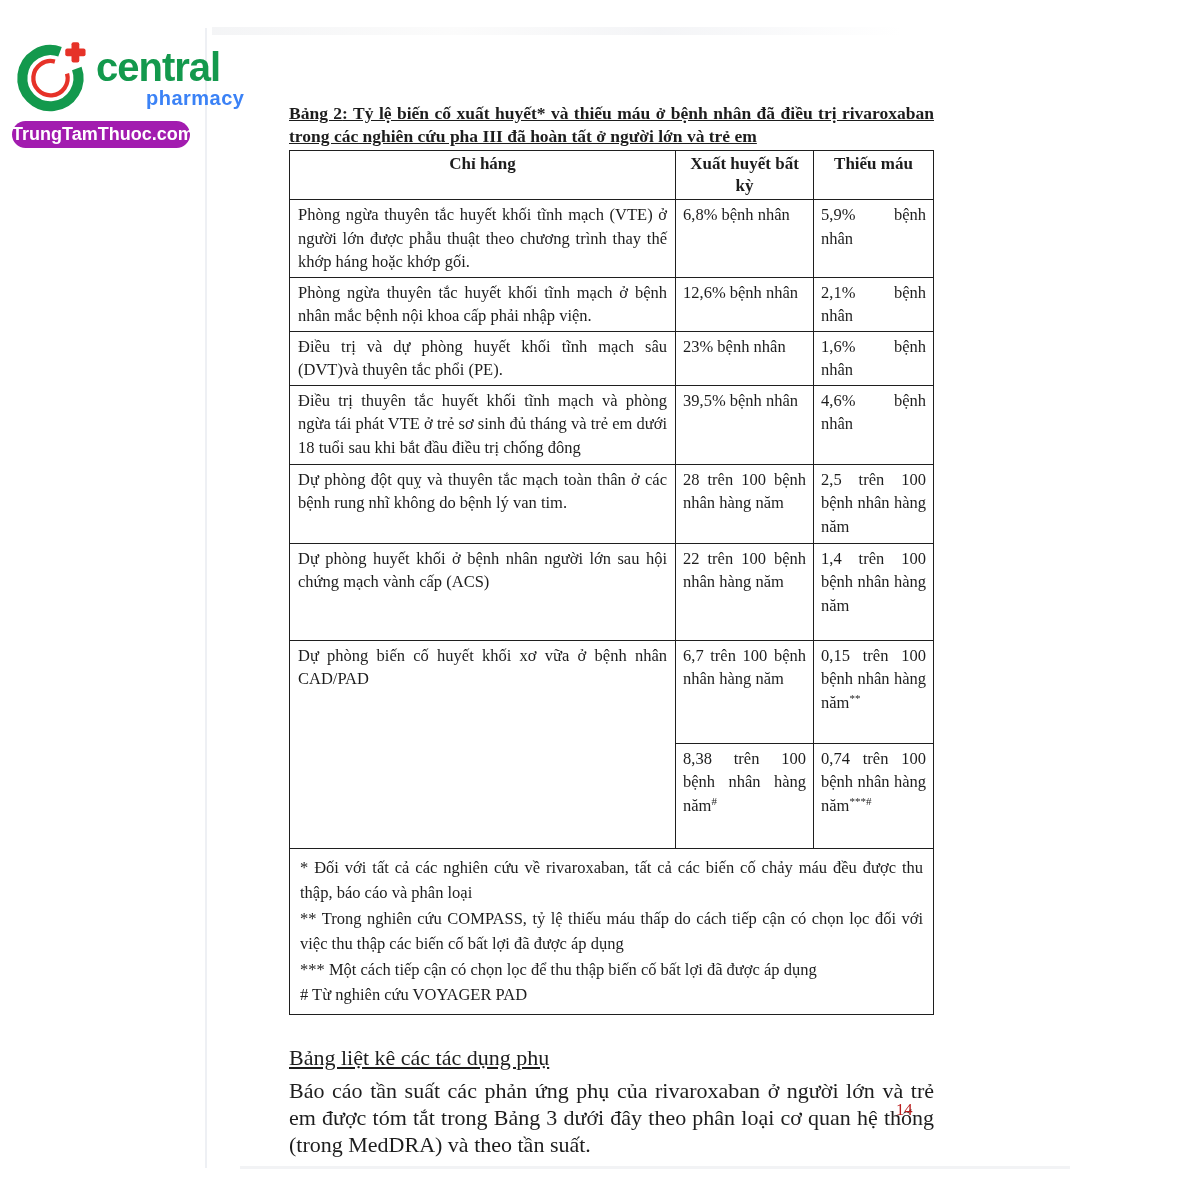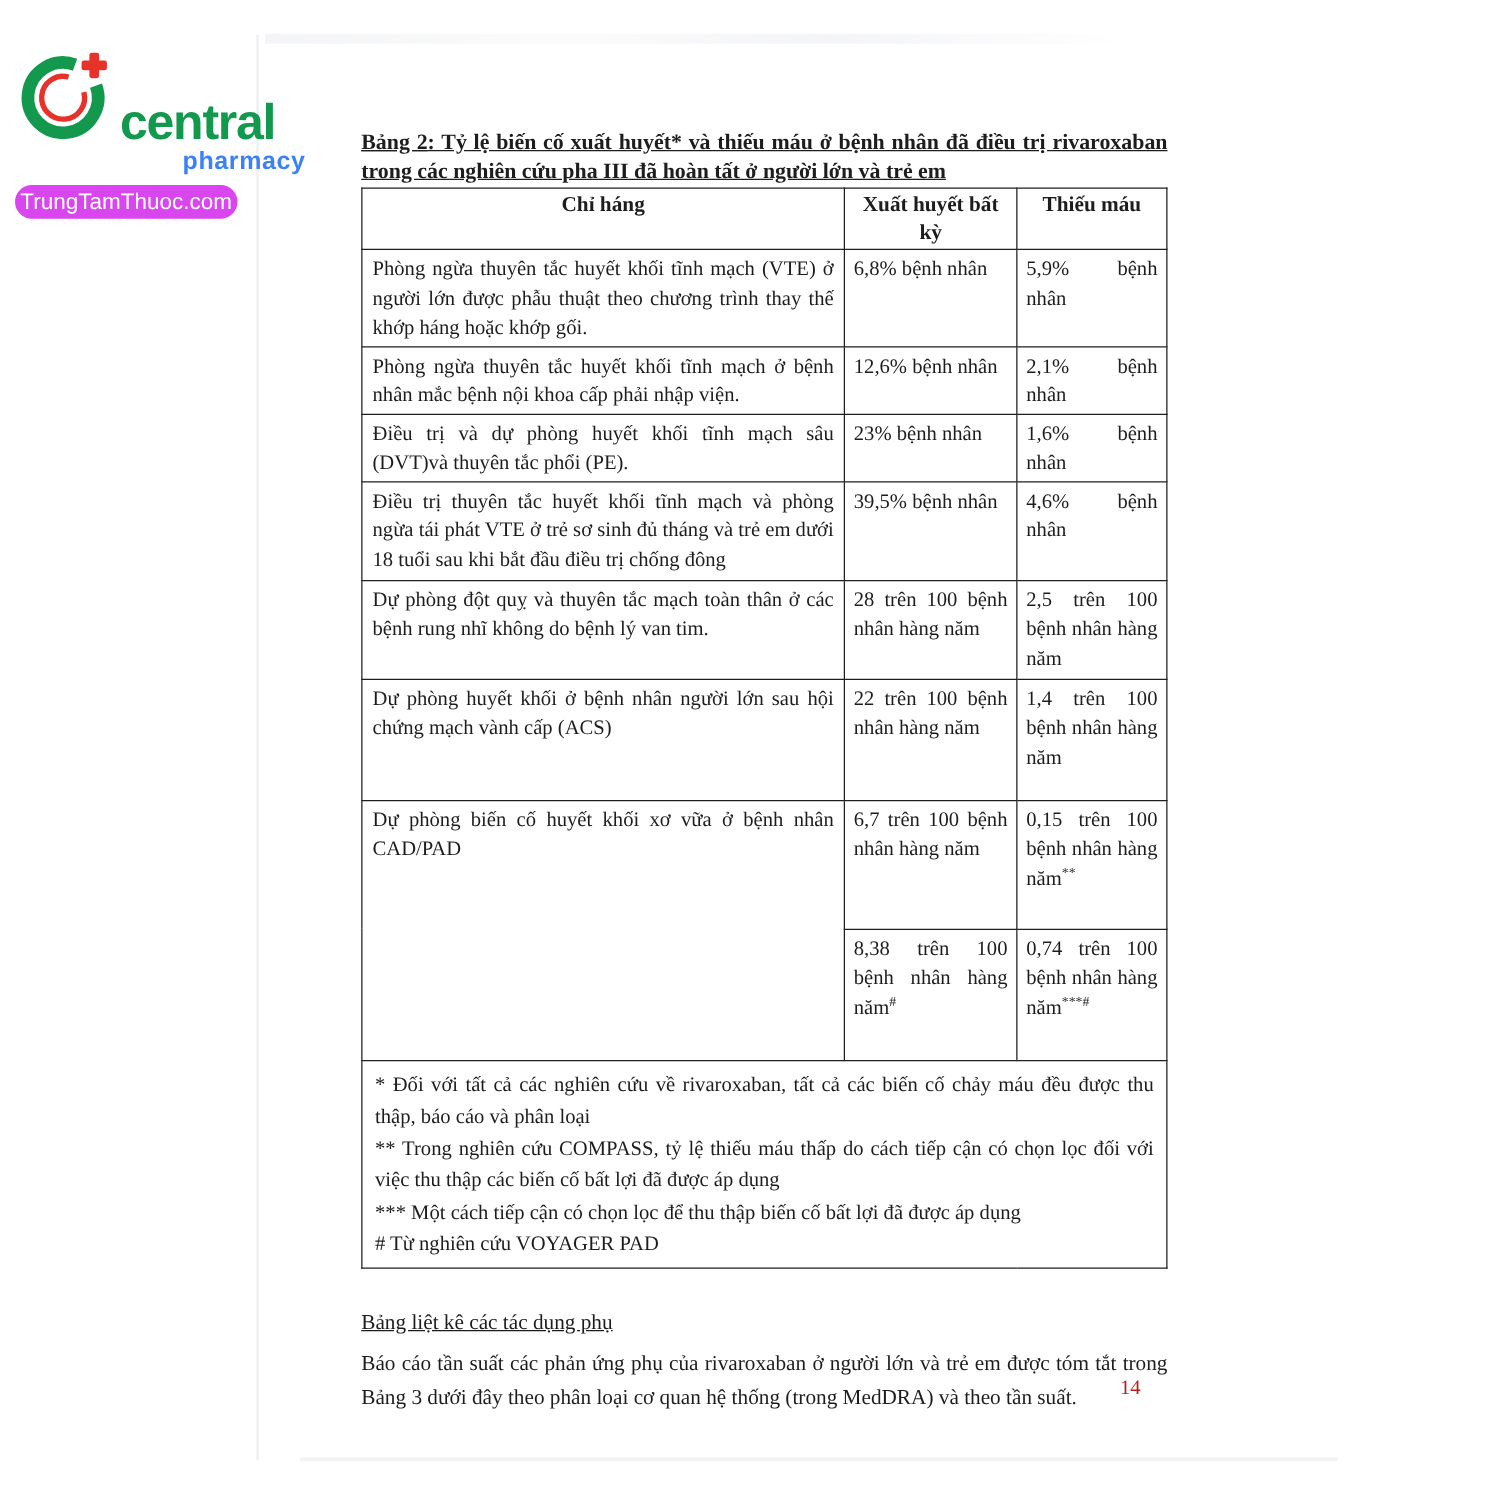--- a/index.html
+++ b/index.html
@@ -10,39 +10,39 @@
   
   .edge-left{position:absolute;left:205px;top:28px;width:2px;height:1140px;background:#eef0f4;}
   .edge-bottom{position:absolute;left:240px;top:1166px;width:830px;height:3px;background:#f2f3f5;}
   .smudge-top{position:absolute;left:212px;top:27px;width:690px;height:8px;
     background:linear-gradient(90deg,#f0f1f3,#fafafa 35%,#f0f1f4 65%,#ffffff);opacity:.75;}
   
   .logo{position:absolute;left:12px;top:36px;width:200px;font-family:"Liberation Sans",sans-serif;}
   .logo-row{display:flex;align-items:flex-start;}
   .logo-icon{width:80px;height:78px;flex:0 0 auto;}
   .logo-text{margin-left:4px;margin-top:12px;}
-  .brand{color:#13994d;font-weight:bold;font-size:40px;line-height:38px;letter-spacing:-1px;margin-top:31px;}
+  .brand{color:#13994d;font-weight:bold;font-size:40px;line-height:38px;letter-spacing:-1px;}
   .brand-sub{color:#3b82f6;font-weight:600;font-size:20px;letter-spacing:.5px;padding-left:5px;margin-top:1px;margin-left:45px;}
-  .site-pill{margin-top:7px;background:#d946ef;color:#ffffff;border-radius:15px;
-    width:178px;height:27px;line-height:27px;text-align:center;font-weight:normal;font-size:18px;}
+  .site-pill{margin-top:7px;background:#a21caf;color:#ffffff;border-radius:15px;
+    width:178px;height:27px;line-height:27px;text-align:center;font-weight:bold;font-size:18px;}
   
   .doc{position:absolute;left:289px;top:102px;width:645px;}
   .tbl-title{font-weight:bold;font-size:17.5px;line-height:23px;text-align:justify;margin:0 0 2px 0;text-decoration:underline;}
   .u{text-decoration:underline;}
   table{border-collapse:collapse;width:644px;table-layout:fixed;font-size:16.5px;}
   th,td{border:1.5px solid #1f1f1f;vertical-align:top;}
   th{font-weight:bold;text-align:center;padding:2px 4px;height:22px;font-size:17px;line-height:22px;}
   td{padding:3px 8px;line-height:23.5px;text-align:justify;}
   td.num{padding:3px 7px;}
   tr.r1 td{height:70px;} tr.r2 td{height:45px;} tr.r3 td{height:45px;}
   tr.r4 td{height:72px;} tr.r5 td{height:72px;} tr.r6 td{height:90px;}
   tr.rc1 td{height:96px;} tr.rc2 td{height:98px;}
   tr.rf td{height:147px;padding:6px 10px;line-height:25.5px;}
   sup{font-size:11px;line-height:0;}
-  .below{margin-top:29px;font-size:17px;line-height:27px;}
+  .below{margin-top:29px;font-size:22px;line-height:27px;}
   .below-heading{text-decoration:underline;margin:0 0 6px 0;}
   .below-para{text-align:justify;margin:0;}
   .below-line{margin:0;}
   .page-number{position:absolute;left:896px;top:1100px;font-size:16.5px;color:#b91c1c;}
 </style>
 </head>
 <body>
 
 <div class="smudge-top"></div>
 <div class="edge-left"></div>

